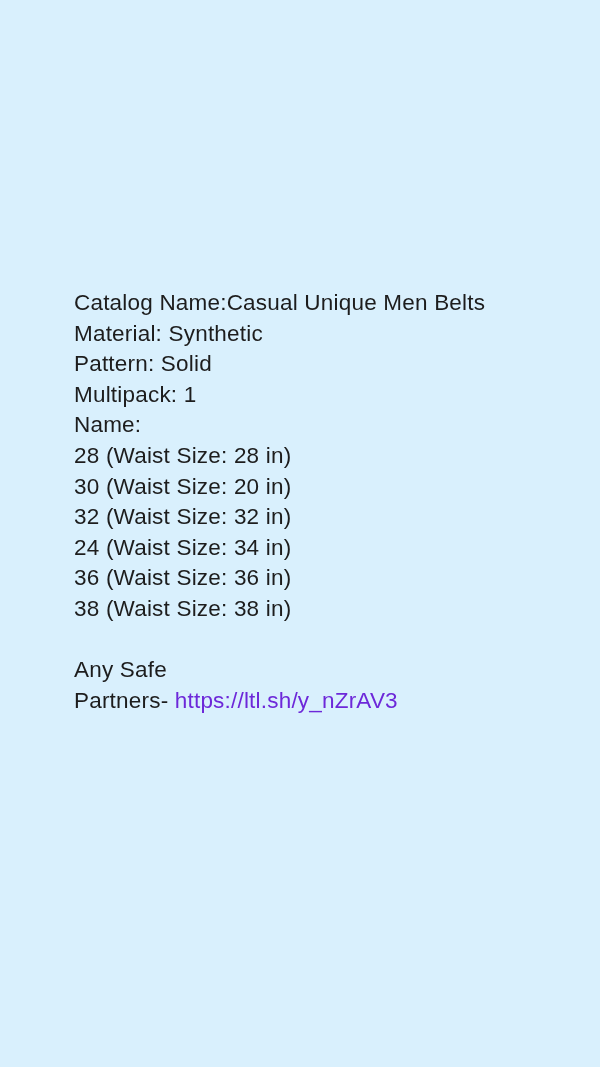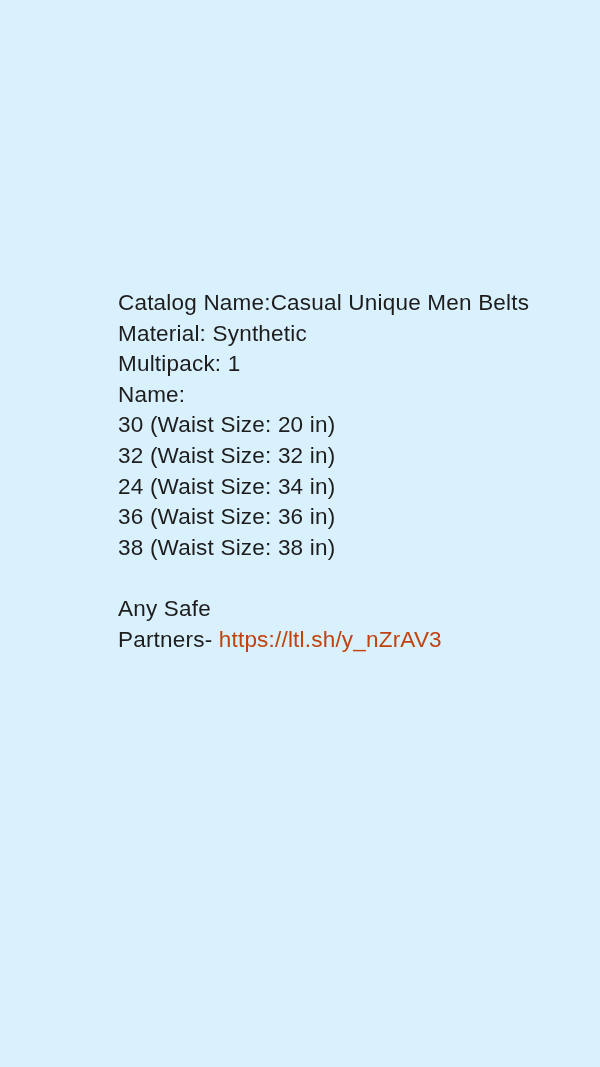--- a/index.html
+++ b/index.html
@@ -21,38 +21,39 @@
     width: 500px;
     color: #1d1d1d;
     font-size: 22.5px;
     font-weight: 400;
     letter-spacing: 0.2px;
   }
   .line {
     height: 30.6px;
     line-height: 30.6px;
     white-space: nowrap;
-    margin-left: 44px;
   }
   .line.blank {
     height: 30.6px;
   }
   .inline-url {
-    color: #c2410c;
+    color: #6d28d9;
     text-decoration: none;
   }
 </style>
 </head>
 <body>
 
 <div class="description-block">
   <div class="line">Catalog Name:Casual Unique Men Belts</div>
   <div class="line">Material: Synthetic</div>
+  <div class="line">Pattern: Solid</div>
   <div class="line">Multipack: 1</div>
   <div class="line">Name:</div>
+  <div class="line">28 (Waist Size: 28 in)</div>
   <div class="line">30 (Waist Size: 20 in)</div>
   <div class="line">32 (Waist Size: 32 in)</div>
   <div class="line">24 (Waist Size: 34 in)</div>
   <div class="line">36 (Waist Size: 36 in)</div>
   <div class="line">38 (Waist Size: 38 in)</div>
   <div class="line blank"></div>
   <div class="line">Any Safe</div>
   <div class="line"><span>Partners- </span><span class="inline-url">https://ltl.sh/y_nZrAV3</span></div>
 </div>
 

